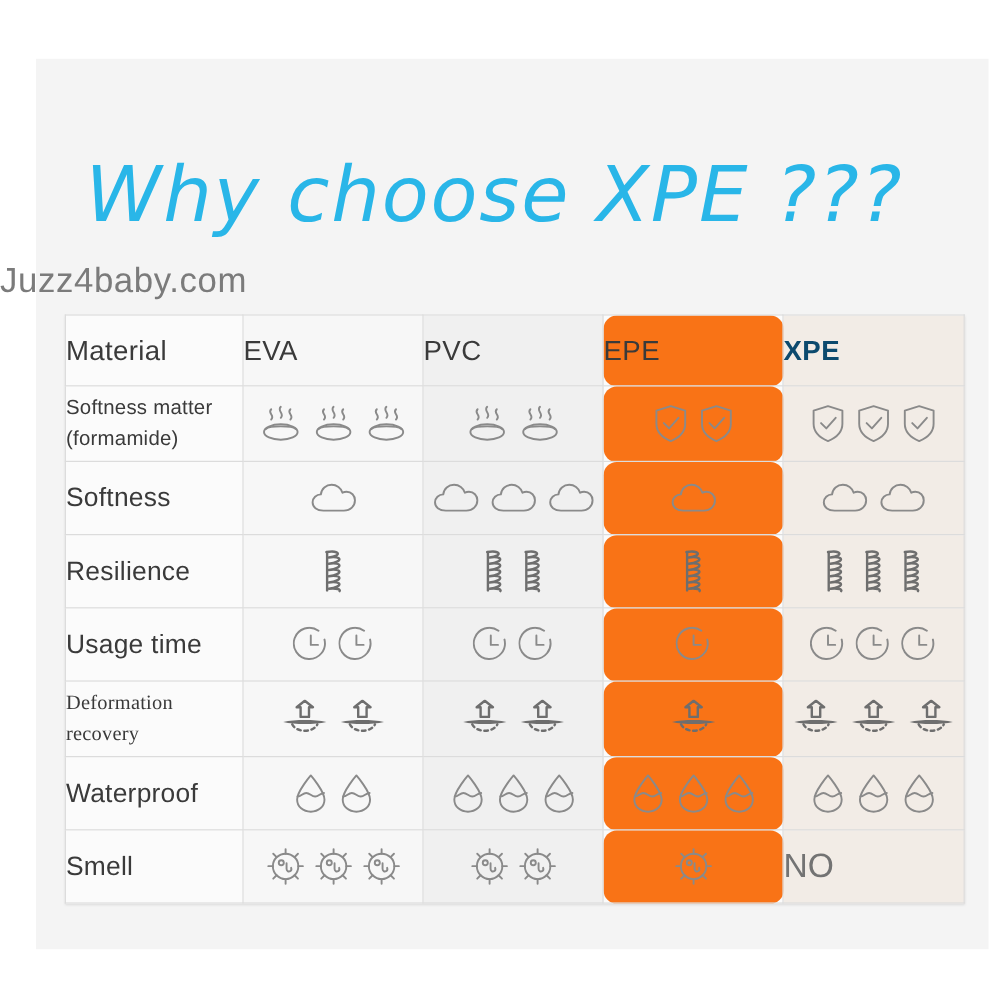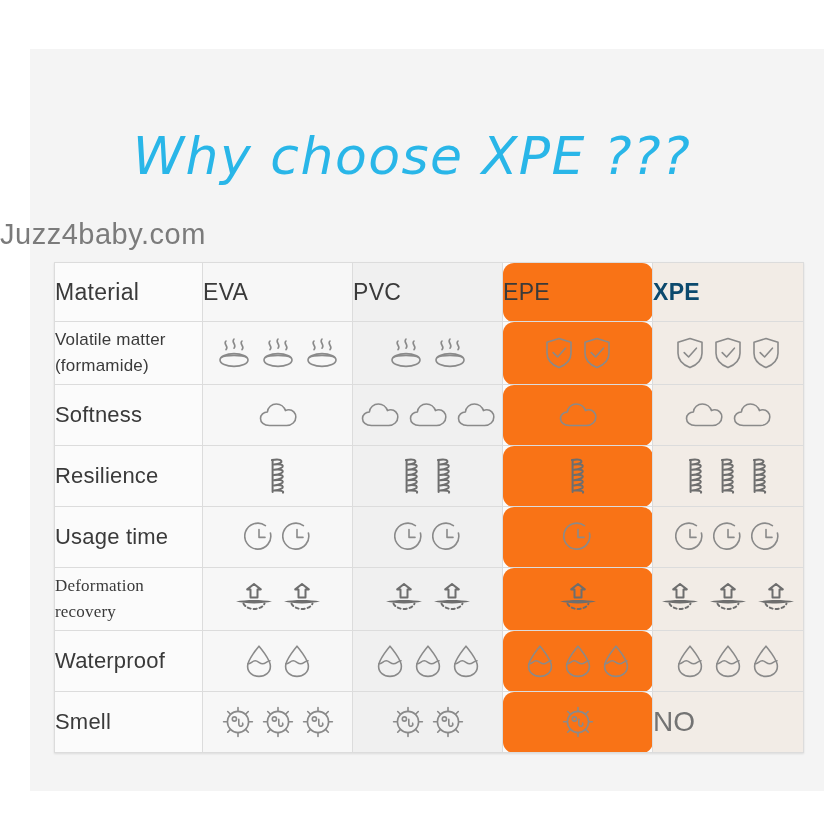--- a/index.html
+++ b/index.html
@@ -35,21 +35,21 @@
 
   
   .title {
     position: absolute;
     left: 0;
     top: 126px;
     width: 824px;
     text-align: center;
     font-family: "DejaVu Sans", sans-serif;
     font-style: italic;
-    font-size: 52px;
+    font-size: 64px;
     font-weight: 400;
     letter-spacing: 1.5px;
     color: #29b6e8;
     white-space: nowrap;
   }
   .subtitle {
     position: absolute;
     left: 0;
     top: 218px;
     width: 824px;
@@ -167,21 +167,21 @@
             <span class="hdr-text">EPE</span>
           </td>
           <td class="xpe">
             <span class="hdr-text strong">XPE</span>
           </td>
         </tr>
 
         <tr class="r-vol">
           <td class="lbl">
             <div class="row-label small">
-              <div>Volatile matter</div>
+              <div>Softness matter</div>
               <div>(formamide)</div>
             </div>
           </td>
           <td class="eva">
               <div class="icons">
                 <svg width="36" height="34" viewBox="0 0 36 34">
     <path class="stroke" d="M10 5 C6.5 8.2 13.5 10.2 10 13.6"></path>
     <path class="stroke" d="M18 3 C14.5 6.4 21.5 8.6 18 12.2"></path>
     <path class="stroke" d="M26 5 C22.5 8.2 29.5 10.2 26 13.6"></path>
     <ellipse class="stroke" cx="18" cy="24" rx="14" ry="6.4"></ellipse>

